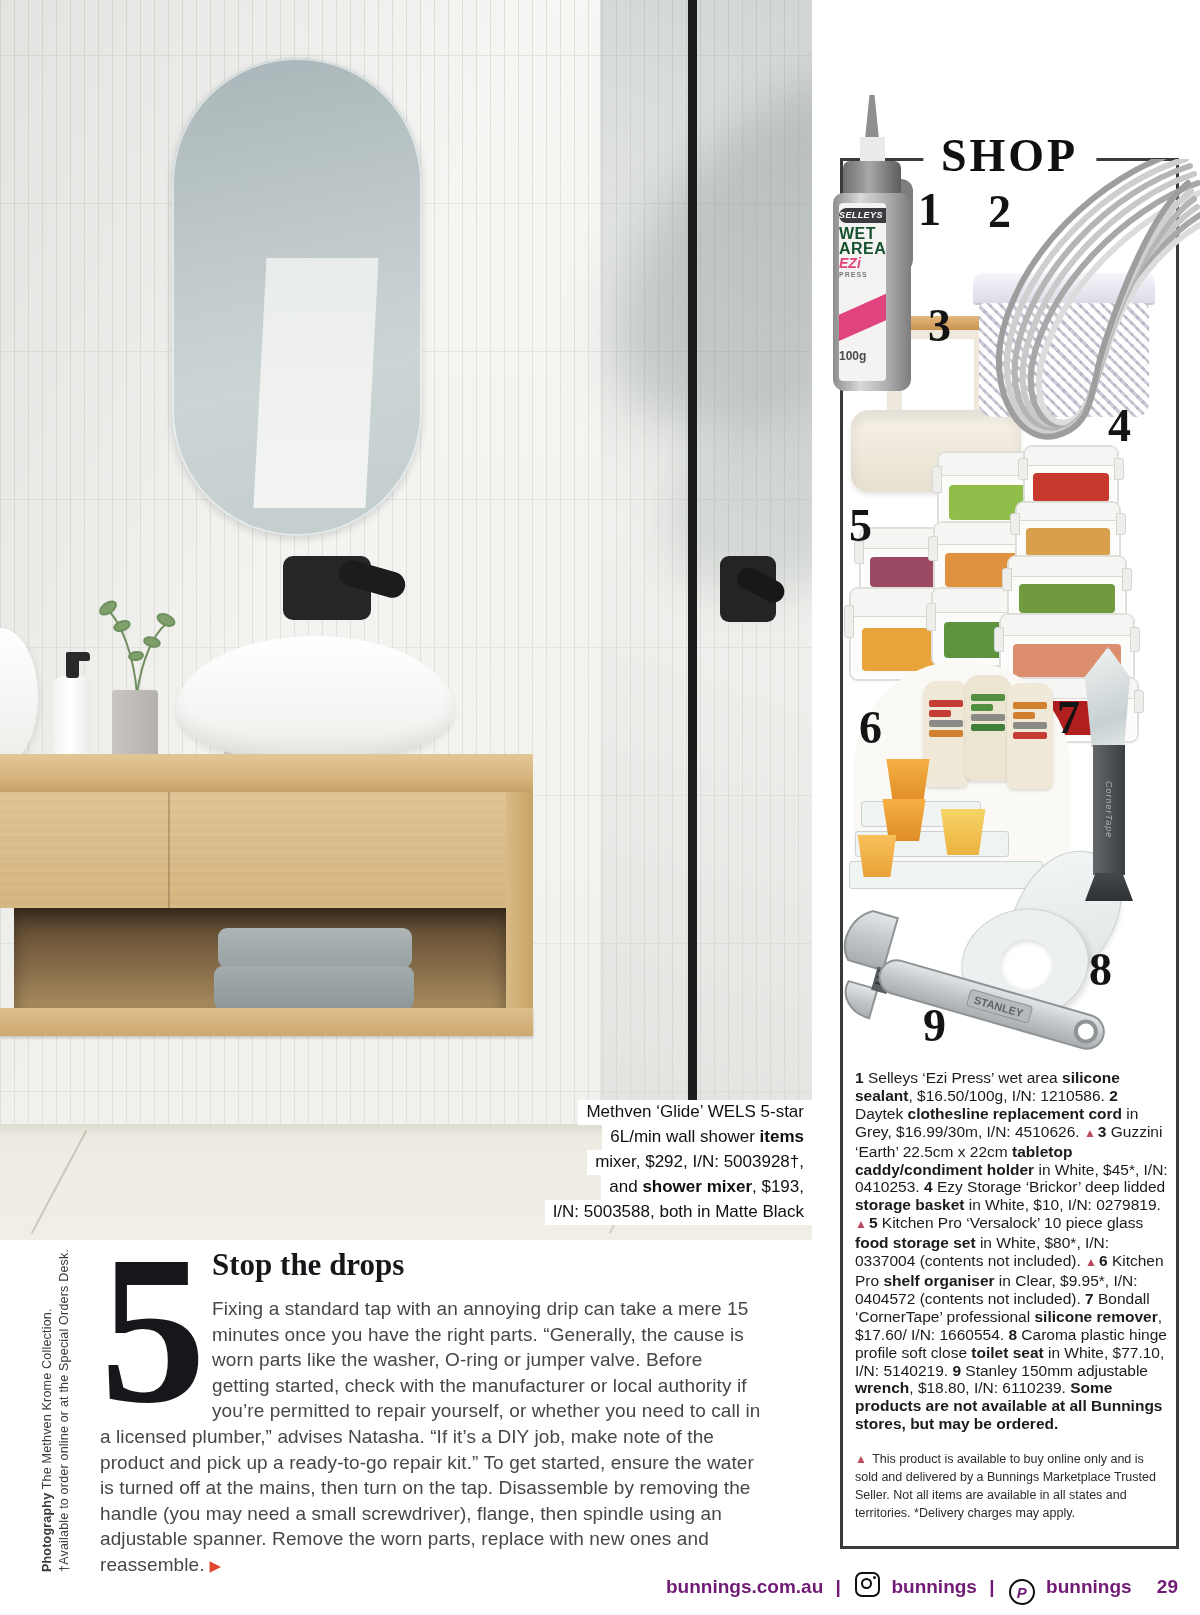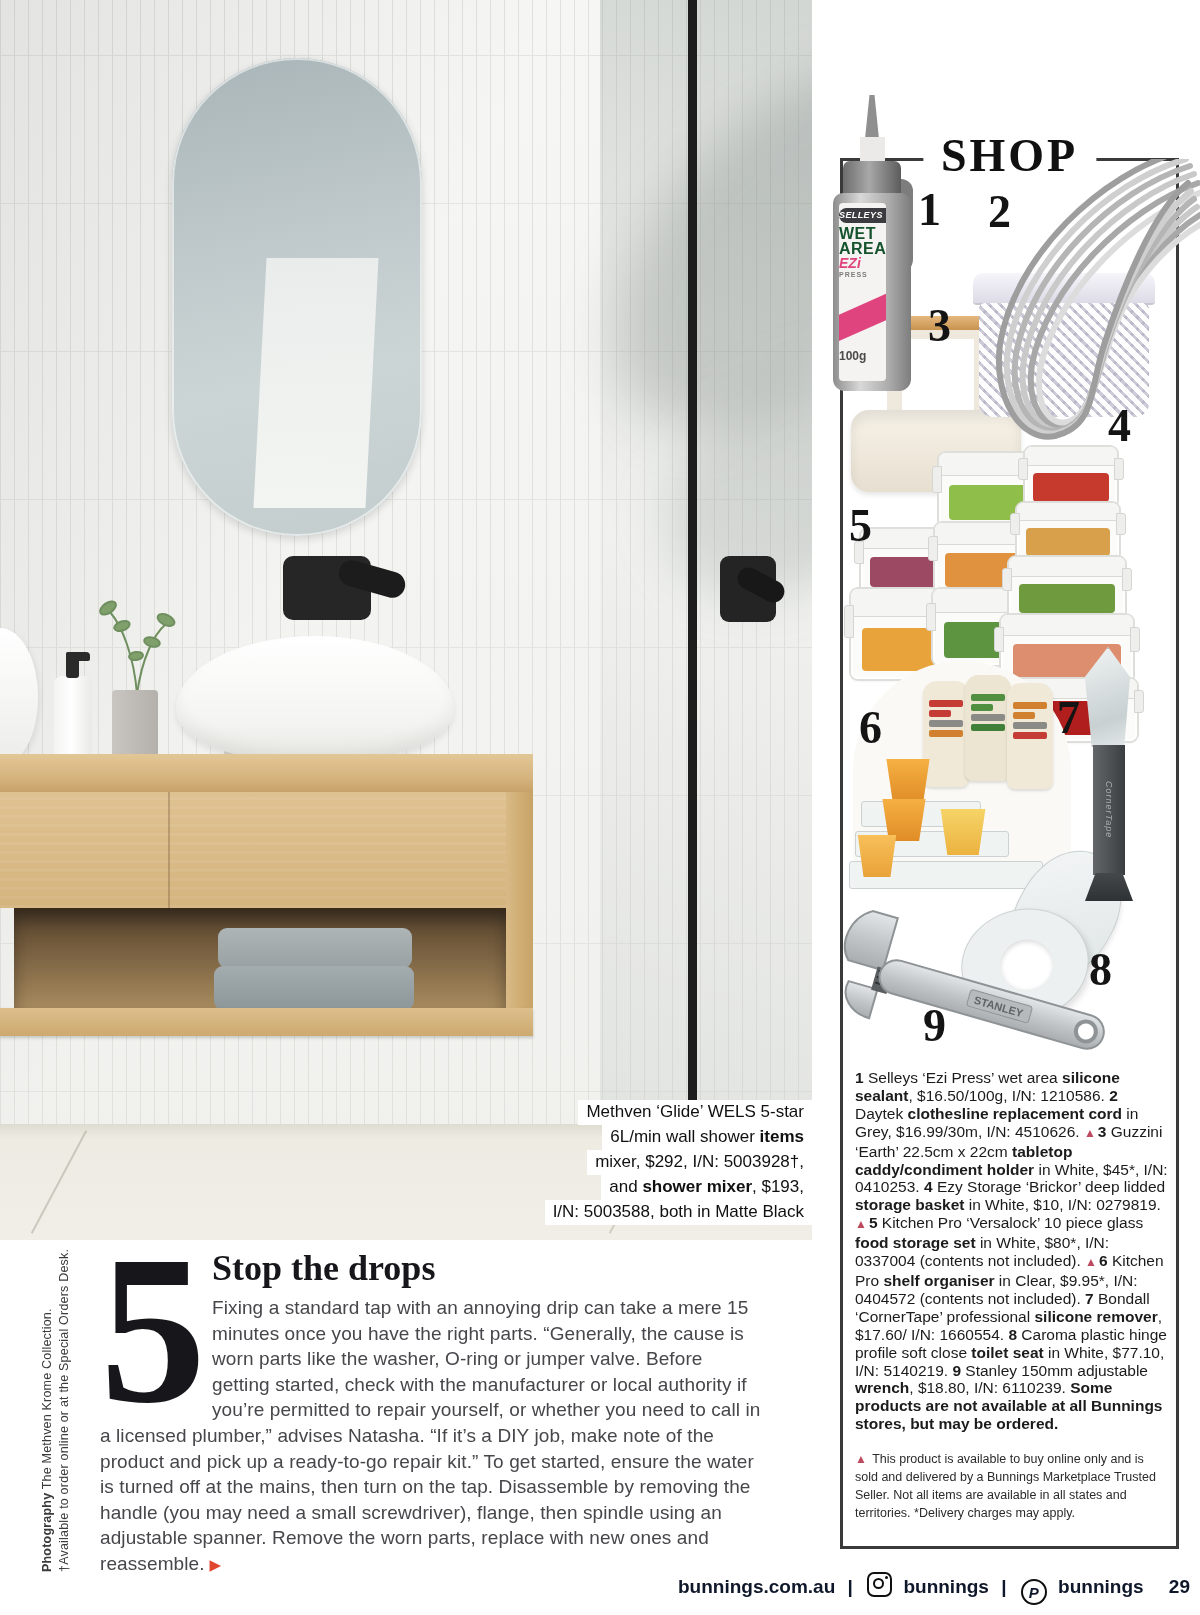--- a/index.html
+++ b/index.html
@@ -163,33 +163,33 @@
 
   .shop-desc{position:absolute;left:12px;top:908px;width:313px;font-size:15.5px;line-height:17.9px;color:#1b1b1b;}
   .shop-desc .b{font-weight:700;}
   .shop-fine{position:absolute;left:12px;top:1289px;width:313px;font-size:12.5px;line-height:18px;color:#2b2b2b;}
   .tri{color:#bc4a5e;font-size:12px;padding-right:2px;}
 
   
   .article{position:absolute;left:100px;top:1243px;width:662px;}
   .numeral{float:left;width:96px;height:172px;font-family:"Liberation Serif",serif;font-weight:700;
     font-size:212px;line-height:.78;color:#17171b;margin:4px 16px 0 0;letter-spacing:-6px;}
-  .headline{margin:4px 0 6px;font-family:"Liberation Serif",serif;font-weight:700;font-size:36px;color:#17171b;}
+  .headline{margin:4px 0 13px;font-family:"Liberation Serif",serif;font-weight:700;font-size:31px;color:#17171b;}
   .bodytext{margin:0;font-size:19px;line-height:25.6px;color:#46464b;letter-spacing:.1px;}
   .arrow{color:#e0472e;font-size:15px;margin-left:5px;}
 
   
   .vc{position:absolute;top:1572px;transform-origin:0 0;transform:rotate(-90deg);white-space:nowrap;
     font-size:12.5px;color:#3a3a3a;letter-spacing:.2px;}
   .vc1{left:40px;}
   .vc2{left:57px;}
   .vc .b{font-weight:700;}
 
   
-  .footer{position:absolute;left:12px;top:1572px;width:1178px;text-align:right;font-weight:700;font-size:19px;color:#0f172a;}
+  .footer{position:absolute;left:0;top:1572px;width:1178px;text-align:right;font-weight:700;font-size:19px;color:#701a75;}
   .footer .sep{margin:0 7px;}
   .ig-icon{display:inline-block;position:relative;width:21px;height:21px;border:2.5px solid #0f0f0f;border-radius:7px;vertical-align:-4px;margin:0 6px 0 2px;}
   .ig-lens{position:absolute;left:4px;top:4px;width:7px;height:7px;border:2.5px solid #0f0f0f;border-radius:50%;}
   .ig-dot{position:absolute;right:2px;top:2px;width:3px;height:3px;background:#0f0f0f;border-radius:50%;}
   .pin-icon{display:inline-block;position:relative;width:22px;height:22px;border:2.5px solid #0f0f0f;border-radius:50%;vertical-align:-5px;margin:0 6px 0 2px;text-align:center;}
   .pin-p{font-size:15px;font-weight:700;line-height:21px;font-style:italic;}
   .pageno{margin-left:20px;}
 </style>
 </head>
 <body>

